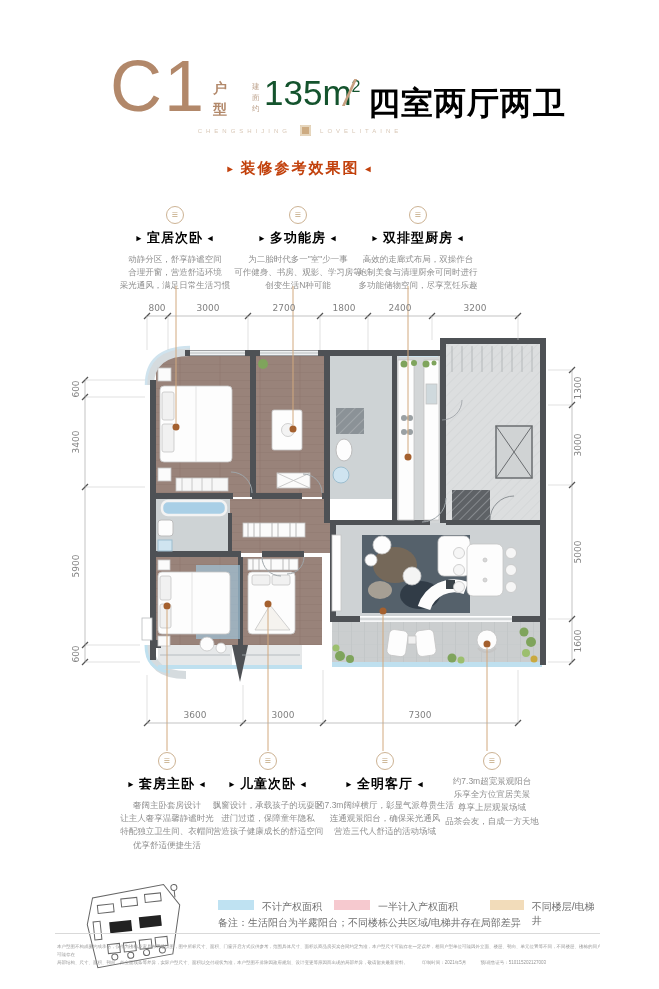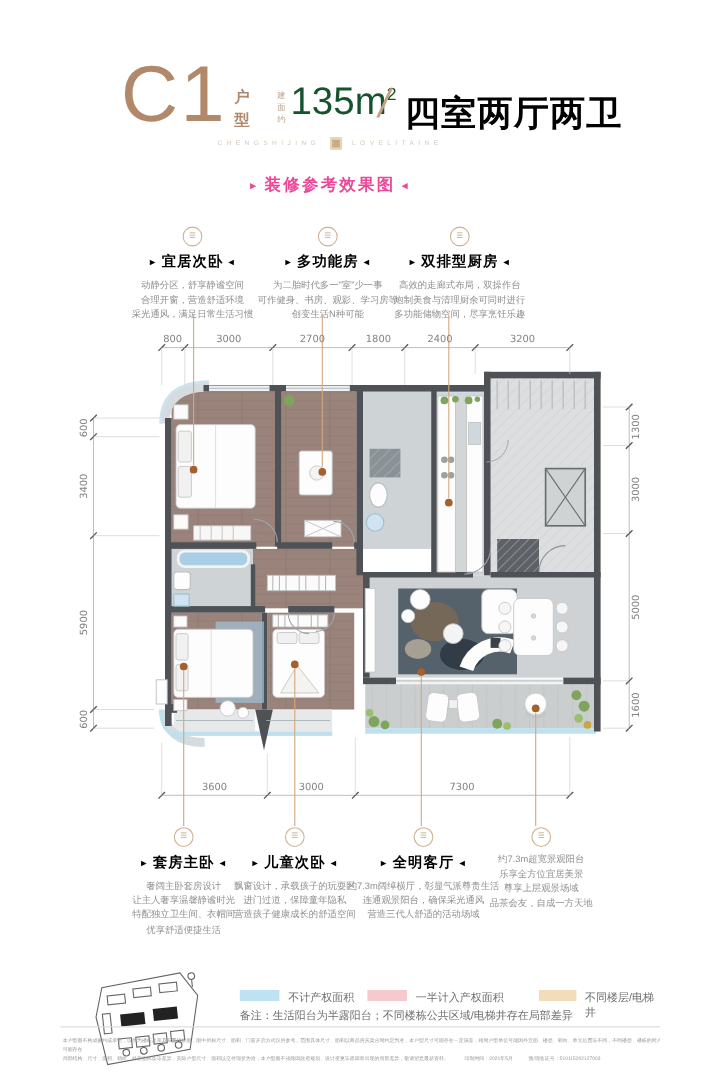--- a/index.html
+++ b/index.html
@@ -17,21 +17,21 @@
   .area-value{position:absolute;left:264px;top:55px;font-size:35px;color:#14532d;line-height:1;text-align:right;}
   .area-sup{font-size:16px;position:relative;top:-13px;}
   .slash{position:absolute;left:344px;top:53px;font-size:36px;color:#c7a081;font-style:italic;}
   .layout-label{position:absolute;left:368px;top:62px;font-size:32px;letter-spacing:1px;
              color:#000000;font-weight:bold;}
   .tagline{position:absolute;top:105px;left:0;right:0;display:flex;justify-content:center;
            align-items:center;gap:9px;color:#d9c8b7;font-size:6px;letter-spacing:4px;}
   .brand-logo{width:11px;height:11px;background:#cdab82;border-radius:1px;
               box-shadow:inset 0 0 0 2px #e6d6bd;}
   .render-note{position:absolute;top:139px;left:0;right:0;text-align:center;font-size:15px;
-               letter-spacing:2px;color:#ec4899;font-weight:bold;}
+               letter-spacing:2px;color:#c2410c;font-weight:bold;}
   .render-note .arr{font-size:10px;position:relative;top:-1px;margin:0 6px;}
 
   
   .co{position:absolute;width:160px;text-align:center;}
   .co-top{top:186px;}
   .co-bot{top:732px;}
   .medal{width:16px;height:16px;margin:0 auto 5px auto;border:1px solid #cdb394;
          border-radius:50%;color:#c2a67f;font-size:7px;line-height:15px;text-align:center;}
   .co-title{color:#000000;font-size:13px;font-weight:bold;letter-spacing:1px;margin-bottom:6px;}
   .co-title::before{content:"▸";font-size:9px;margin-right:5px;position:relative;top:-1px;}

